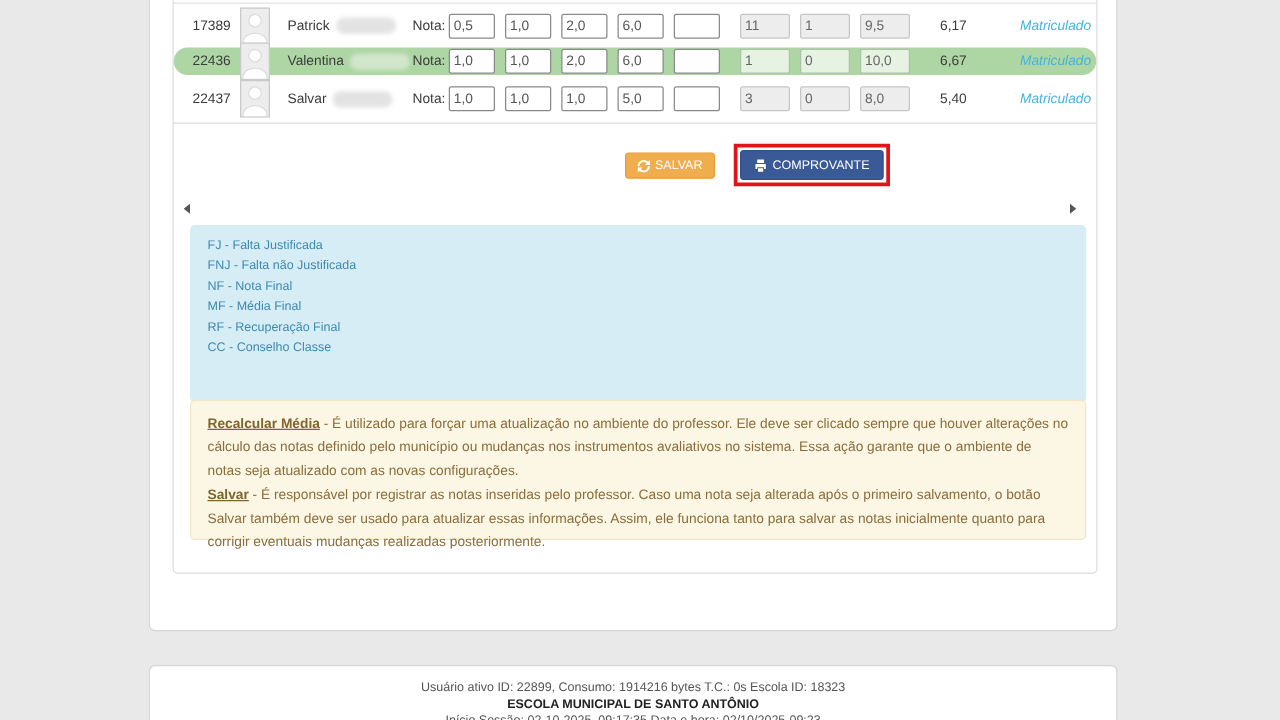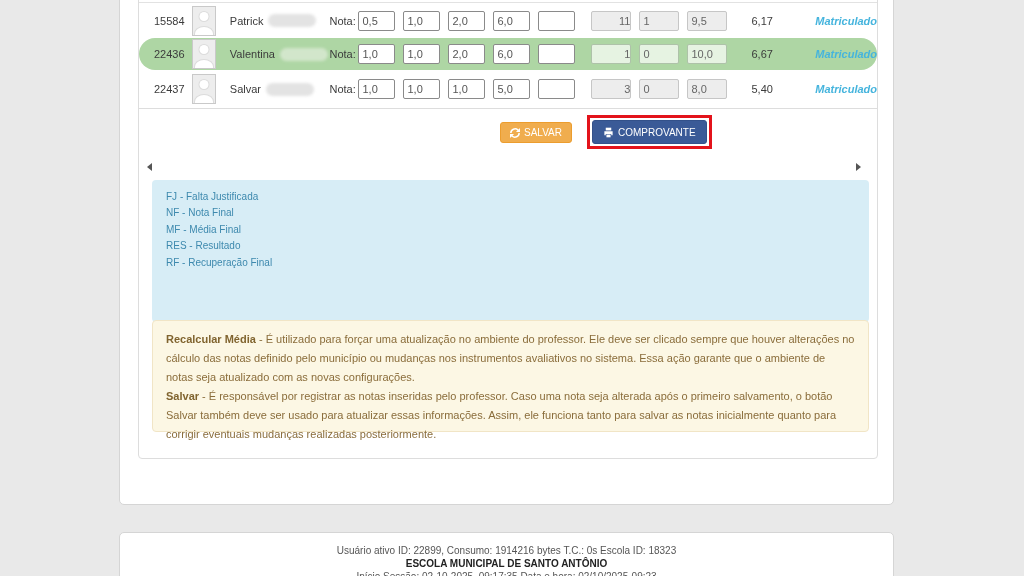--- a/index.html
+++ b/index.html
@@ -10,36 +10,36 @@
   .card{position:absolute;background:#fff;border:1px solid #d5d5d5;border-radius:5px;box-sizing:border-box;}
   .main-card{left:119px;top:-30px;width:775px;height:535px;}
   .footer-card{left:119px;top:532px;width:775px;height:70px;text-align:center;padding-top:11px;}
 
   
   .panel{position:absolute;left:18px;top:20px;width:740px;height:468px;border:1px solid #ddd;border-radius:4px;box-sizing:border-box;}
 
   
   .rows{position:absolute;left:0;top:10px;right:0;border-top:1px solid #e2e2e2;}
   .srow{display:flex;align-items:center;height:35px;padding-left:15px;box-sizing:border-box;font-size:11px;color:#3b3b3b;}
-  .srow.hl{background:#aed6a4;height:32px;border-radius:18px;}
+  .srow.hl{background:#aed6a4;height:22px;border-radius:18px;}
   .srow:last-child{height:39px;border-bottom:1px solid #ddd;}
   .sid{width:38px;}
   .avatar{width:22px;height:28px;background:#ededed;border:1px solid #c9c9c9;position:relative;overflow:hidden;margin-right:14px;flex:none;}
   .avatar .head{position:absolute;top:5px;left:50%;transform:translateX(-50%);width:9px;height:9px;border-radius:50%;background:#fff;box-shadow:0 0 0 1px #dcdcdc;}
   .avatar .torso{position:absolute;bottom:-5px;left:50%;transform:translateX(-50%);width:18px;height:13px;border-radius:50% 50% 0 0;background:#fff;box-shadow:0 0 0 1px #dcdcdc;}
   .nm{width:100px;display:flex;align-items:center;}
   .blur{width:48px;height:13px;border-radius:7px;background:#e3e3e3;filter:blur(1.5px);margin-left:5px;flex:none;}
   .srow.hl .blur{background:#d2e6cb;}
   .nota{width:29px;flex:none;}
   .gin{box-sizing:border-box;width:37px;height:20px;margin-right:8px;border:1px solid #8a8a8a;border-radius:2px;background:#fff;color:#555;font:11px "Liberation Sans",sans-serif;padding:0 0 0 3px;flex:none;}
   .rin{box-sizing:border-box;width:40px;height:20px;margin-right:8px;border:1px solid #c6c6c6;border-radius:2px;background:#ededed;color:#666;font:11px "Liberation Sans",sans-serif;padding:0 0 0 3px;flex:none;}
-  .rin.first{margin-left:8px;text-align:right;}
+  .rin.first{margin-left:8px;}
   .srow.hl .rin{background:#e6f3e2;border-color:#aec2a9;}
   .nf{margin-left:16px;width:48px;text-align:left;color:#3b3b3b;}
-  .status{margin-left:16px;font-weight:bold;font-style:italic;color:#45b4dd;}
+  .status{margin-left:16px;font-weight:normal;font-style:italic;color:#45b4dd;}
 
   
   .redbox{position:absolute;border:3px solid #e3131b;padding:2px;line-height:0;}
   .rb-recalc{left:11px;top:125px;}
   .rb-comp{left:448px;top:123px;}
   .btn{display:inline-flex;align-items:center;justify-content:center;gap:4px;border-radius:3px;font:10px "Liberation Sans",sans-serif;color:#fff;cursor:pointer;box-sizing:border-box;}
   .btn-navy{background:#3a5a97;border:1px solid #33518a;height:24px;padding:0 10px;}
   .btn-orange{position:absolute;left:361px;top:130px;background:#f0ad4e;border:1px solid #ec9d2e;height:21px;padding:0 9px;border-radius:3px;}
   .icon-svg{display:inline-block;line-height:0;}
 
@@ -47,38 +47,38 @@
   .arr{position:absolute;width:0;height:0;border-top:4px solid transparent;border-bottom:4px solid transparent;}
   .arr-l{left:8px;top:171px;border-right:5px solid #555;}
   .arr-r{left:717px;top:171px;border-left:5px solid #555;}
 
   
   .legend{position:absolute;left:13px;top:188px;width:717px;height:142px;background:#d7edf6;border-radius:4px;box-sizing:border-box;padding:9px 14px;}
   .legend .li{font-size:10px;color:#3d89ae;line-height:16.4px;}
 
   
   .help{position:absolute;left:13px;top:328px;width:717px;height:112px;background:#fcf7e4;border:1px solid #f1e5c6;border-radius:4px;box-sizing:border-box;padding:9px 13px;font-size:11px;line-height:19px;color:#8a6d3b;}
-  .help b{color:#80642f;}
+  .help b{color:#80642f;text-decoration:underline;}
 
   
   .f1{font-size:10px;color:#555;line-height:13px;}
   .f2{font-size:10px;color:#222;font-weight:bold;line-height:13px;}
 </style>
 </head>
 <body>
 
 <div class="stage">
 
   <div class="card main-card">
     <div class="panel">
 
       <div class="rows">
 
         <div class="srow">
-          <div class="sid">15584</div>
+          <div class="sid">17389</div>
           <div class="avatar">
               <div class="head"></div>
               <div class="torso"></div>
             </div>
           <div class="nm">
               <span>Patrick</span>
               <span class="blur"></span>
             </div>
           <div class="nota">Nota:</div>
           <input class="gin" value="0,5" style="">
@@ -161,24 +161,25 @@
           </span>
           <span>COMPROVANTE</span>
         </button>
       </div>
 
       <div class="arr arr-l"></div>
       <div class="arr arr-r"></div>
 
       <div class="legend">
         <div class="li">FJ - Falta Justificada</div>
+        <div class="li">FNJ - Falta não Justificada</div>
         <div class="li">NF - Nota Final</div>
         <div class="li">MF - Média Final</div>
-        <div class="li">RES - Resultado</div>
         <div class="li">RF - Recuperação Final</div>
+        <div class="li">CC - Conselho Classe</div>
       </div>
 
       <div class="help">
         <b>Recalcular Média</b><span> - É utilizado para forçar uma atualização no ambiente do professor. Ele deve ser clicado sempre que houver alterações no cálculo das notas definido pelo município ou mudanças nos instrumentos avaliativos no sistema. Essa ação garante que o ambiente de notas seja atualizado com as novas configurações.</span><br>
         <b>Salvar</b><span> - É responsável por registrar as notas inseridas pelo professor. Caso uma nota seja alterada após o primeiro salvamento, o botão Salvar também deve ser usado para atualizar essas informações. Assim, ele funciona tanto para salvar as notas inicialmente quanto para corrigir eventuais mudanças realizadas posteriormente.</span>
       </div>
 
     </div>
   </div>
 

